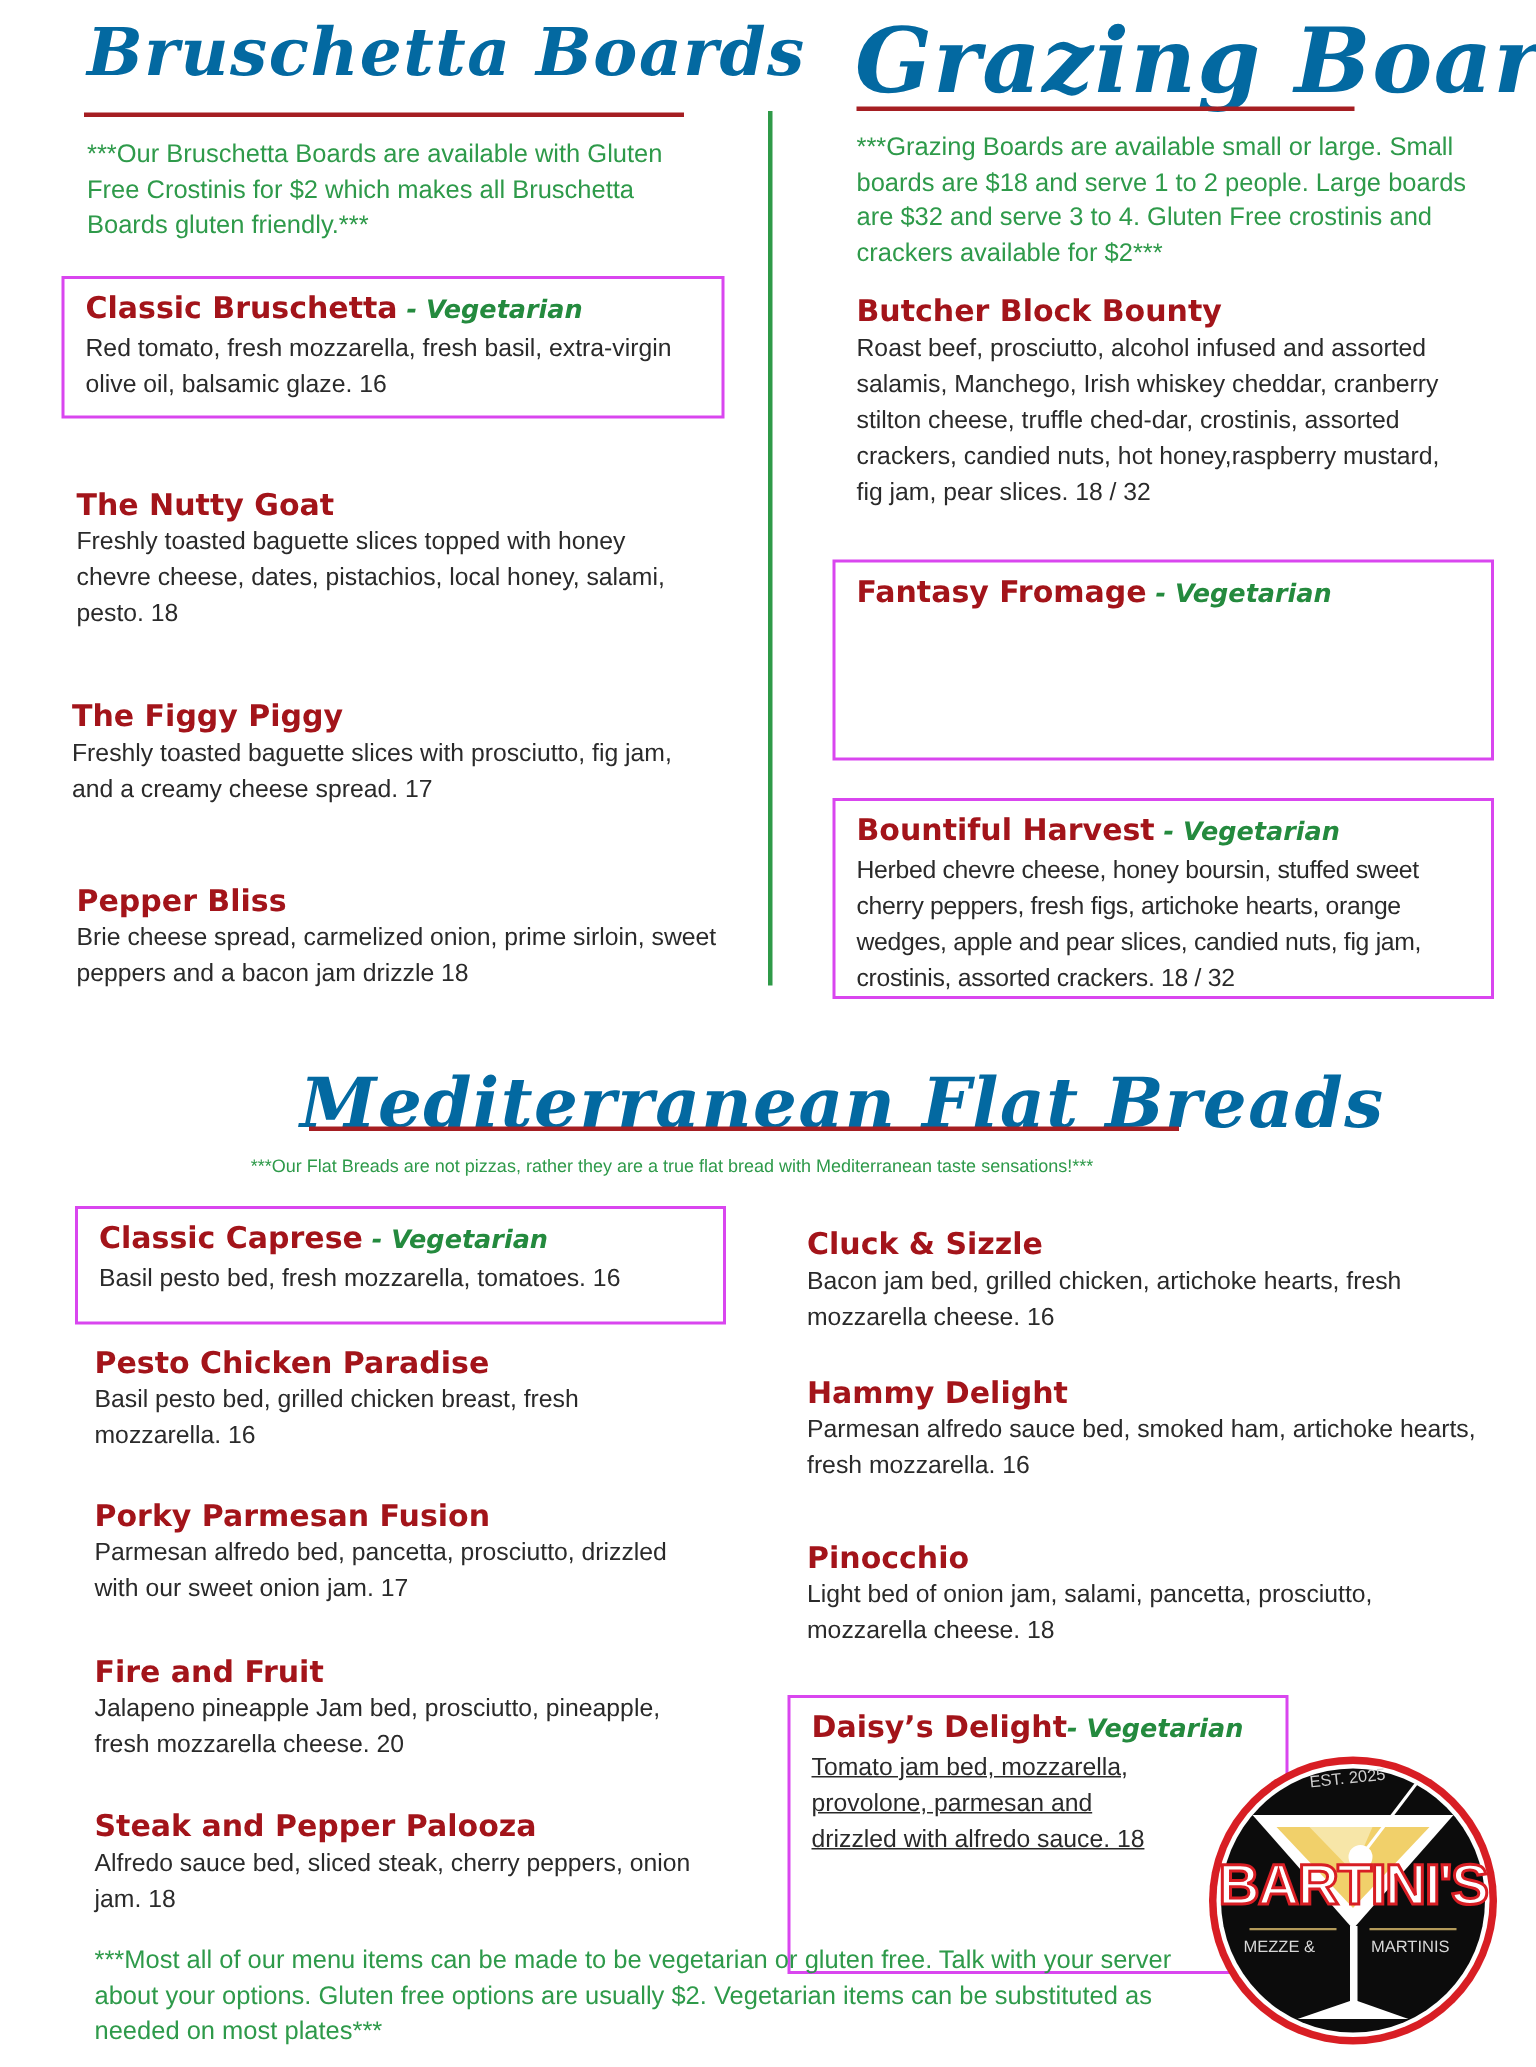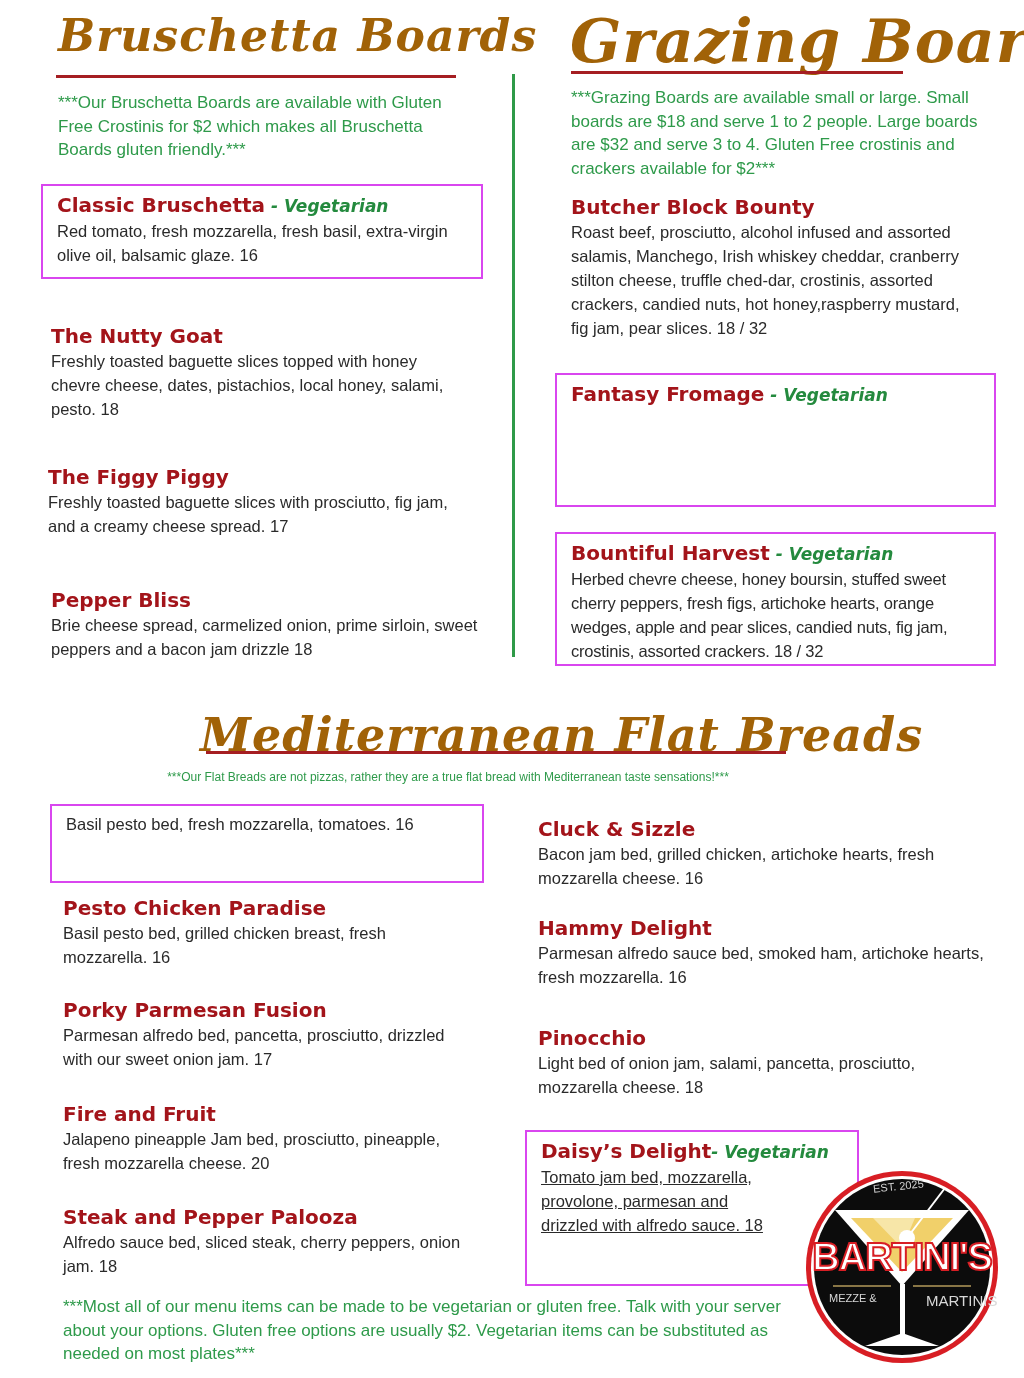--- a/index.html
+++ b/index.html
@@ -1,20 +1,20 @@
 <!DOCTYPE html>
 <html><head>
 <meta charset="utf-8">
 <style>
   html, body { margin:0; padding:0; background:#ffffff; }
   body { width:1024px; height:1378px; position:relative; overflow:hidden;
          font-family:"Liberation Sans", sans-serif; color:#2a2a2a; }
   .abs { position:absolute; }
   .script-title { font-family:"DejaVu Serif", serif; font-style:italic; font-weight:bold;
-                  color:#a16207; letter-spacing:1px; white-space:nowrap; }
+                  color:#0369a1; letter-spacing:1px; white-space:nowrap; }
   .rule { position:absolute; height:3px; background:#a51e22; }
   .note { position:absolute; color:#2e9a4a; font-size:17px; line-height:23.5px; }
   .item { position:absolute; }
   .item .name { font-family:"DejaVu Sans", sans-serif; font-weight:bold; color:#a3141a;
                 font-size:20px; line-height:26px; white-space:nowrap; }
   .item .veg { font-style:italic; color:#248a3e; font-size:17px; font-weight:bold; }
   .item .desc { font-size:16.5px; line-height:24px; color:#2a2a2a; }
   .boxed { border:2px solid #d946ef; box-sizing:border-box; padding:6px 14px 8px 14px; background:#fff; }
   .vline { position:absolute; left:512px; top:74px; width:3px; height:583px; background:#2f9a48; }
   .logo { position:absolute; left:803px; top:1168px; width:198px; height:198px; }
@@ -64,20 +64,21 @@
 <div class="item boxed" style="left:555px; top:532px; width:441px; height:134px;">
   <div class="name"><span>Bountiful Harvest</span><span class="veg"> - Vegetarian</span></div>
   <div class="desc" style="letter-spacing:-0.2px;">Herbed chevre cheese, honey boursin, stuffed sweet cherry peppers, fresh figs, artichoke hearts, orange wedges, apple and pear slices, candied nuts, fig jam, crostinis, assorted crackers.  18 / 32</div>
 </div>
 
 <div class="abs script-title" style="left:200px; top:708px; font-size:46px;">Mediterranean Flat Breads</div>
 <div class="rule" style="left:206px; top:751px; width:580px;"></div>
 <div class="note" style="left:0; top:766px; width:896px; text-align:center; font-size:12px;">***Our Flat Breads are not pizzas, rather they are a true flat bread with Mediterranean taste sensations!***</div>
 
 <div class="item boxed" style="left:50px; top:804px; width:434px; height:79px;">
+  <div class="name"><span>Classic Caprese</span><span class="veg"> - Vegetarian</span></div>
   <div class="desc">Basil pesto bed, fresh mozzarella, tomatoes.  16</div>
 </div>
 
 <div class="item" style="left:63px; top:895px; width:410px;">
   <div class="name">Pesto Chicken Paradise</div>
   <div class="desc">Basil pesto bed, grilled chicken breast, fresh mozzarella.  16</div>
 </div>
 
 <div class="item" style="left:63px; top:997px; width:410px;">
   <div class="name">Porky Parmesan Fusion</div>
@@ -102,21 +103,21 @@
 <div class="item" style="left:538px; top:915px; width:460px;">
   <div class="name">Hammy Delight</div>
   <div class="desc">Parmesan alfredo sauce bed, smoked ham, artichoke hearts, fresh mozzarella.   16</div>
 </div>
 
 <div class="item" style="left:538px; top:1025px; width:445px;">
   <div class="name">Pinocchio</div>
   <div class="desc">Light bed of onion jam, salami, pancetta, prosciutto, mozzarella cheese.   18</div>
 </div>
 
-<div class="item boxed" style="left:525px; top:1130px; width:334px; height:156px;">
+<div class="item boxed" style="left:525px; top:1130px; width:334px; height:186px;">
   <div class="name"><span>Daisy’s Delight</span><span class="veg">- Vegetarian</span></div>
   <div class="desc" style="width:240px;text-decoration:underline;">Tomato jam bed, mozzarella, provolone, parmesan and drizzled with alfredo sauce.   18</div>
 </div>
 
 <div class="note" style="left:63px; top:1295px; width:720px;">***Most all of our menu items can be made to be vegetarian or gluten free. Talk with your server about your options. Gluten free options are usually $2. Vegetarian items can be substituted as needed on most plates***</div>
 
 <div class="logo">
   <svg width="198" height="198" viewBox="0 0 198 198">
     <circle cx="99" cy="99" r="96" fill="#d81e24"></circle>
     <circle cx="99" cy="99" r="91" fill="#ffffff"></circle>
@@ -127,14 +128,14 @@
     <circle cx="104" cy="70" r="8" fill="#ffffff"></circle>
     <line x1="104" y1="70" x2="142" y2="20" stroke="#ffffff" stroke-width="2"></line>
     <rect x="97" y="116" width="5" height="52" fill="#ffffff"></rect>
     <polygon points="62,178 136,178 102,166 97,166" fill="#ffffff"></polygon>
     <line x1="30" y1="118" x2="88" y2="118" stroke="#b39a5a" stroke-width="1.5"></line>
     <line x1="110" y1="118" x2="168" y2="118" stroke="#b39a5a" stroke-width="1.5"></line>
   </svg>
   <div class="abs" style="left:70px; top:12px; font-size:11px; color:#cfcfcf; transform:rotate(-6deg);">EST. 2025</div>
   <div class="abs" style="left:-6px; top:68px; width:210px; text-align:center; font-size:38px; font-weight:bold; color:#ffffff; -webkit-text-stroke:2px #d81e24; letter-spacing:-1px;">BARTINI'S</div>
   <div class="abs" style="left:26px; top:124px; font-size:11px; color:#d8d8d8;">MEZZE &amp;</div>
-  <div class="abs" style="left:111px; top:124px; font-size:15px; color:#d8d8d8;margin-left:12px;">MARTINIS</div>
+  <div class="abs" style="left:111px; top:124px; font-size:11px; color:#d8d8d8;">MARTINIS</div>
 </div>
 
 </body></html>

